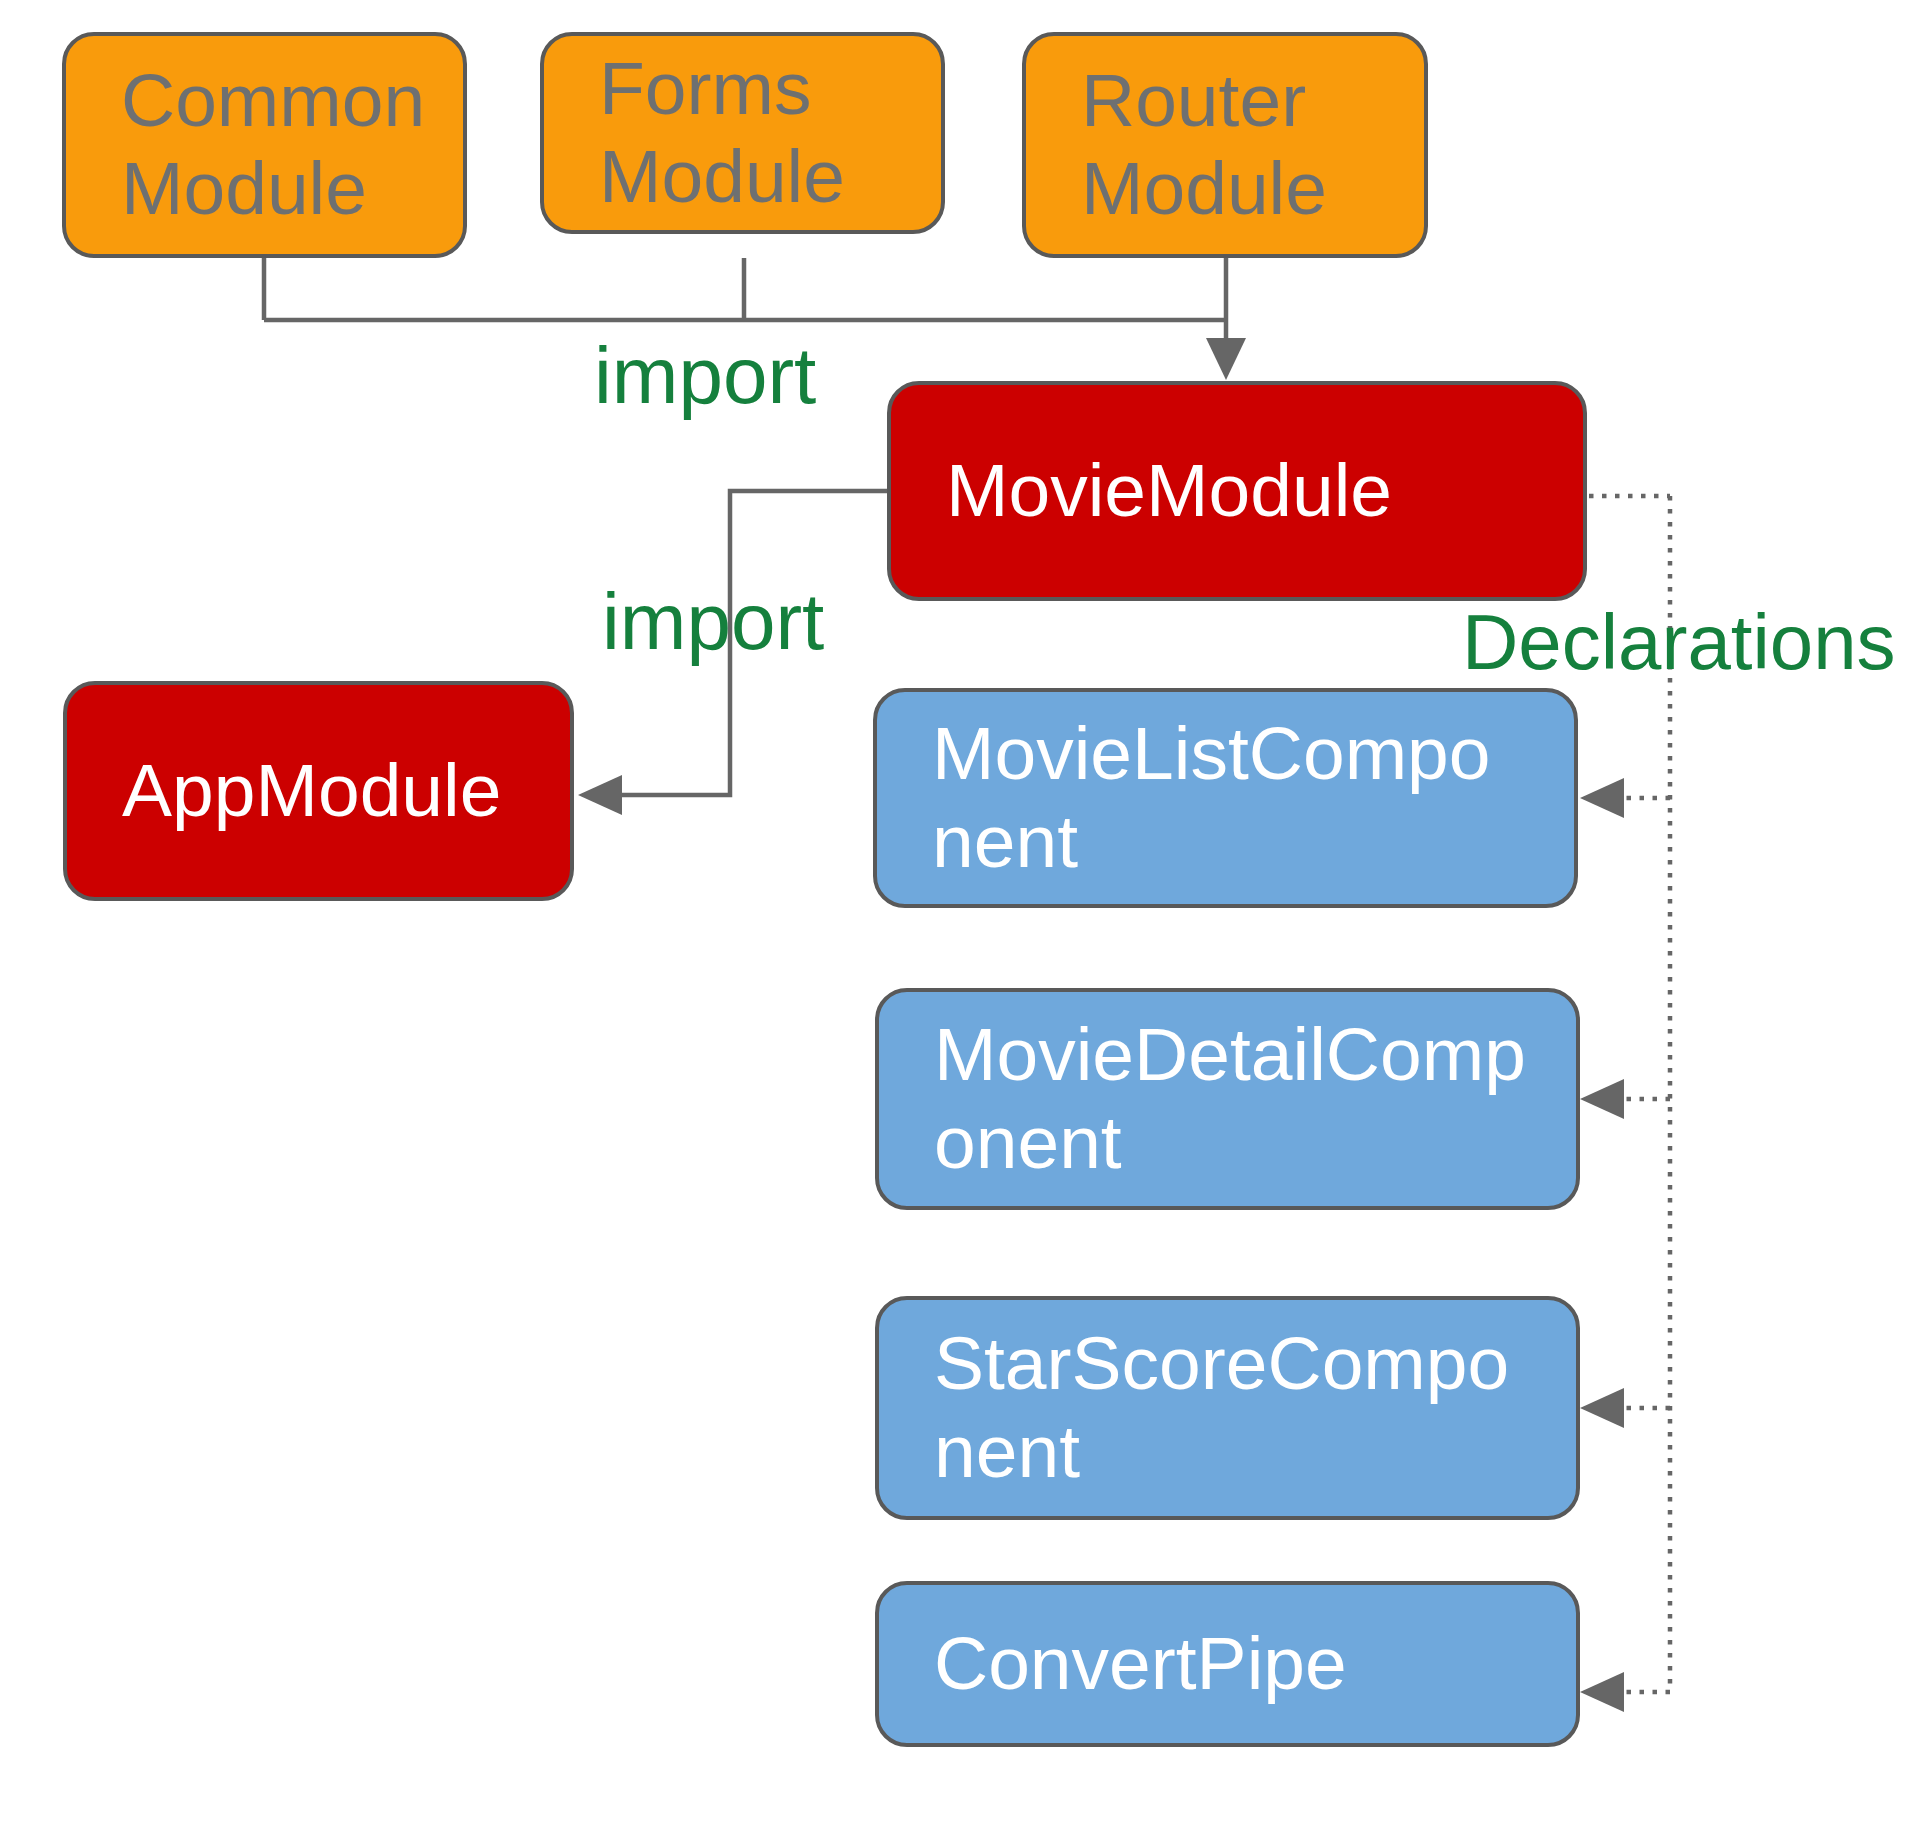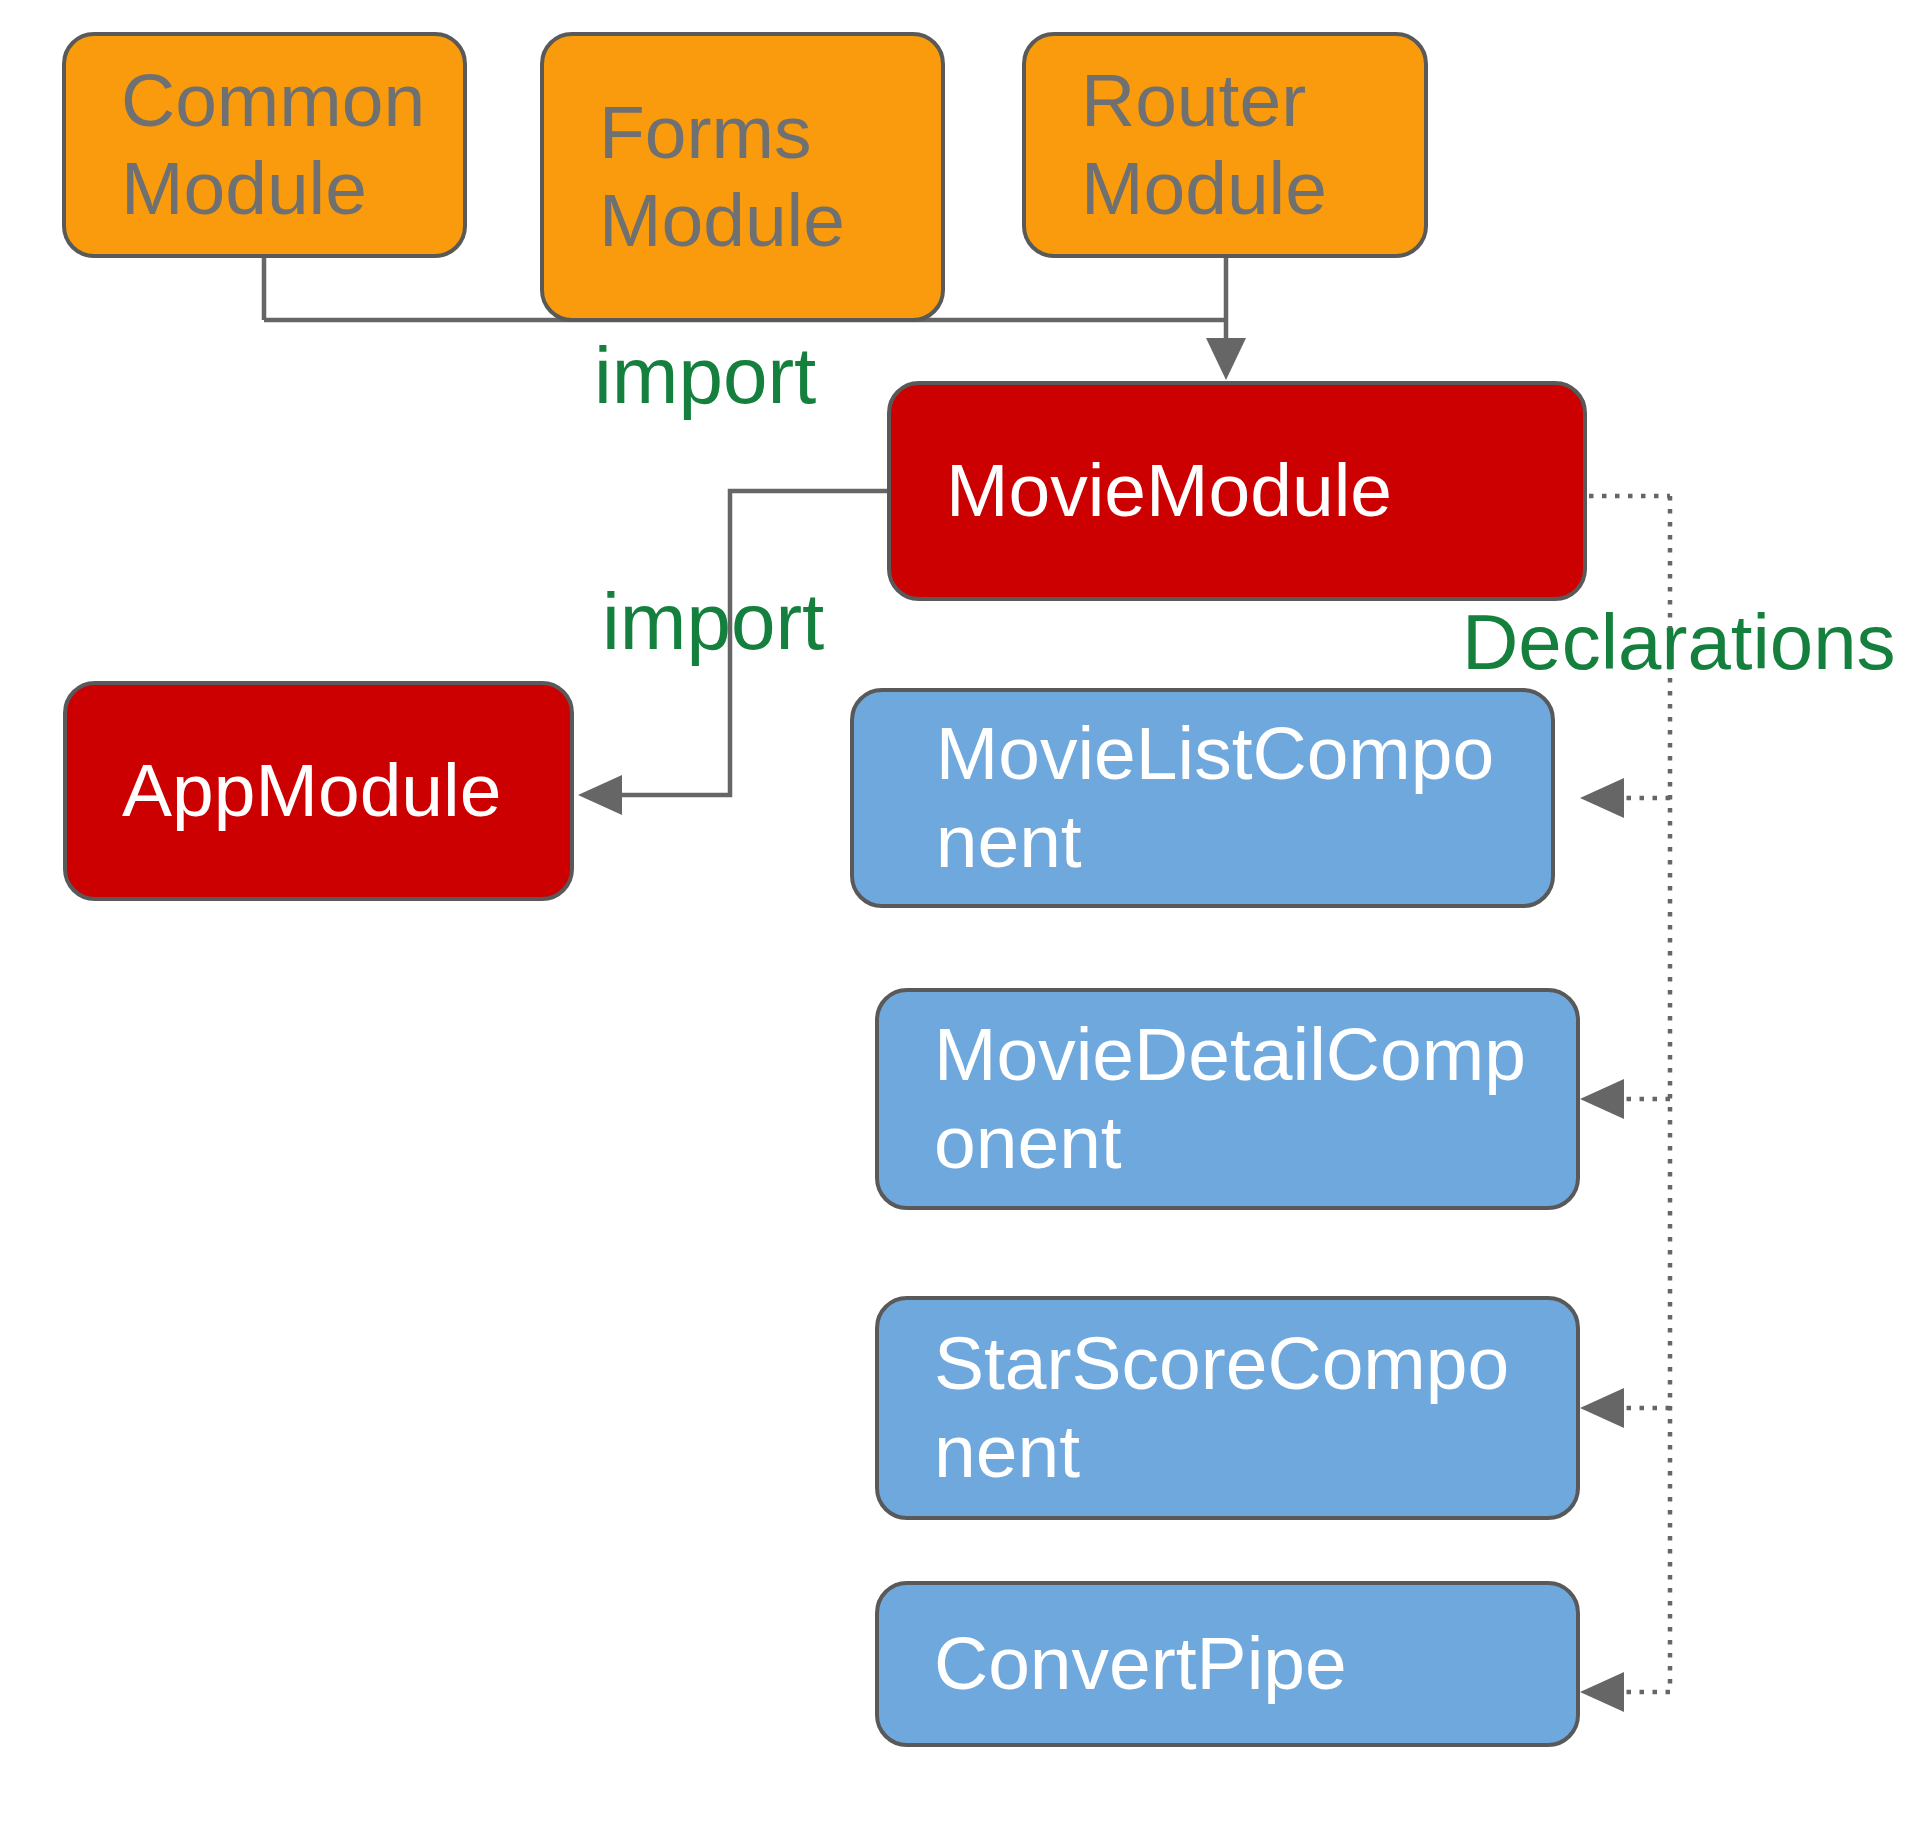--- a/index.html
+++ b/index.html
@@ -42,25 +42,25 @@
   }
   .node-orange { background: #F99B0C; }
   .node-orange .box-label { color: #6E7071; }
   .node-red { background: #CC0000; }
   .node-red .box-label { color: #ffffff; }
   .node-blue { background: #6FA8DC; }
   .node-blue .box-label { color: #ffffff; }
 
   
   .pos-common { left: 62px;   top: 32px;   width: 405px; height: 226px; }
-  .pos-forms  { left: 540px;  top: 32px;   width: 405px; height: 290px; }
+  .pos-forms  { left: 540px;  top: 32px;   width: 405px; height: 202px; }
   .pos-router { left: 1022px; top: 32px;   width: 406px; height: 226px; }
   .pos-movie  { left: 887px;  top: 381px;  width: 700px; height: 220px; }
   .pos-app    { left: 63px;   top: 681px;  width: 511px; height: 220px; }
-  .pos-list   { left: 850px;  top: 688px;  width: 705px; height: 220px; justify-content: center; }
+  .pos-list   { left: 873px;  top: 688px;  width: 705px; height: 220px; }
   .pos-detail { left: 875px;  top: 988px;  width: 705px; height: 222px; }
   .pos-star   { left: 875px;  top: 1296px; width: 705px; height: 224px; }
   .pos-pipe   { left: 875px;  top: 1581px; width: 705px; height: 166px; }
 
   .edge-label {
     position: absolute;
     color: #15803d;
     font-size: 80px;
     line-height: 1;
     white-space: nowrap;

